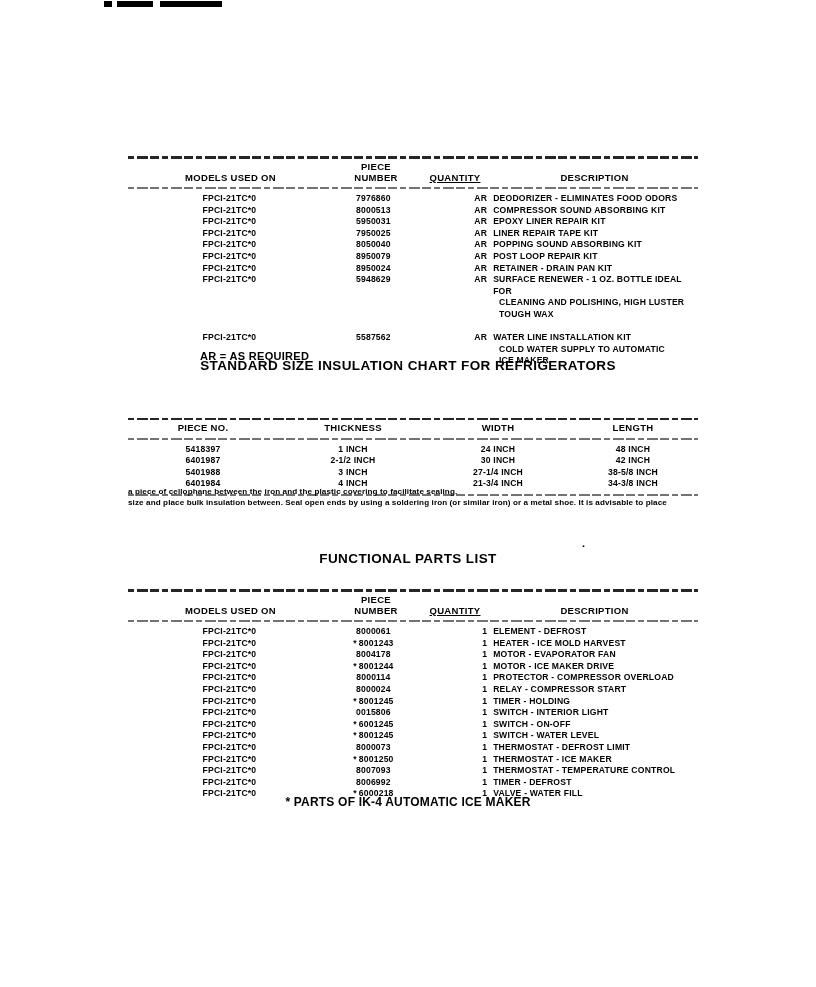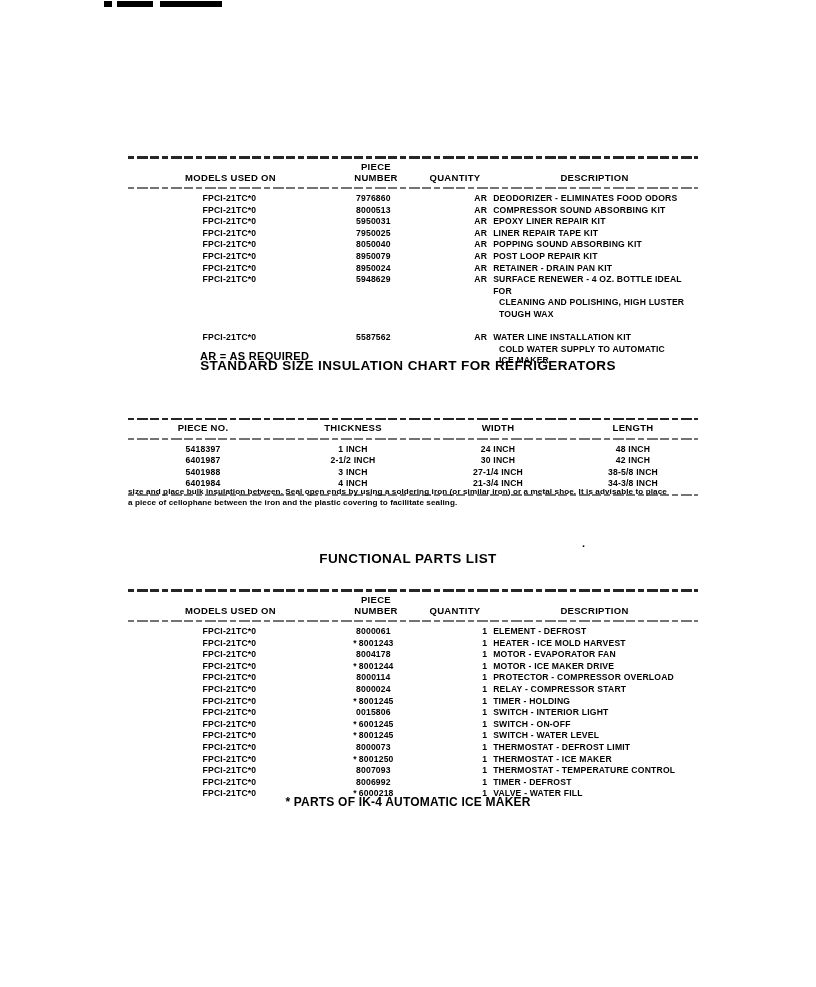--- a/index.html
+++ b/index.html
@@ -79,21 +79,21 @@
     letter-spacing: .3px;
     padding: 3px 0 4px 0;
   }
   .thead .th {
     text-align: center;
     line-height: 10.5px;
   }
 
   .col-models    { width: 205px; }
   .col-piece     { width: 86px; }
-  .col-qty       { width: 72px; }
+  .col-qty       { width: 72px; text-decoration: underline; }
   .col-desc      { width: 207px; }
 
   
   .rows {
     padding-top: 4px;
     font-size: 8.6px;
     font-weight: bold;
     letter-spacing: .2px;
   }
   .row {
@@ -235,21 +235,21 @@
         <div class="row">
           <div class="c-models">FPCI-21TC*0</div>
           <div class="c-piece">8950024</div>
           <div class="c-qty">AR</div>
           <div class="c-desc">RETAINER - DRAIN PAN KIT</div>
         </div>
         <div class="row">
           <div class="c-models">FPCI-21TC*0</div>
           <div class="c-piece">5948629</div>
           <div class="c-qty">AR</div>
-          <div class="c-desc">SURFACE RENEWER - 4 OZ. BOTTLE IDEAL FOR</div>
+          <div class="c-desc">SURFACE RENEWER - 1 OZ. BOTTLE IDEAL FOR</div>
         </div>
         <div class="row">
           <div class="c-models">&nbsp;</div>
           <div class="c-piece">&nbsp;</div>
           <div class="c-qty">&nbsp;</div>
           <div class="c-desc indent">CLEANING AND POLISHING, HIGH LUSTER</div>
         </div>
         <div class="row">
           <div class="c-models">&nbsp;</div>
           <div class="c-piece">&nbsp;</div>
@@ -319,22 +319,22 @@
           <div class="i-piece">6401984</div>
           <div class="i-thick">4 INCH</div>
           <div class="i-width">21-3/4 INCH</div>
           <div class="i-len">34-3/8 INCH</div>
         </div>
       </div>
     <div class="rule faded" style="margin-top:4px;"></div>
   </div>
 
   <div class="instructions" style="top:487px;">
+    <div>a piece of cellophane between the iron and the plastic covering to facilitate sealing.</div>
     <div>size and place bulk insulation between. Seal open ends by using a soldering iron (or similar iron) or a metal shoe. It is advisable to place</div>
-    <div>a piece of cellophane between the iron and the plastic covering to facilitate sealing.</div>
   </div>
 
   <div class="period-dot">.</div>
 
   <div class="section-title" style="top:551px;">FUNCTIONAL PARTS LIST</div>
 
   <div class="block" style="top:589px;">
     <div class="rule heavy"></div>
     <div class="thead">
       <div class="th col-models">MODELS USED ON</div>

